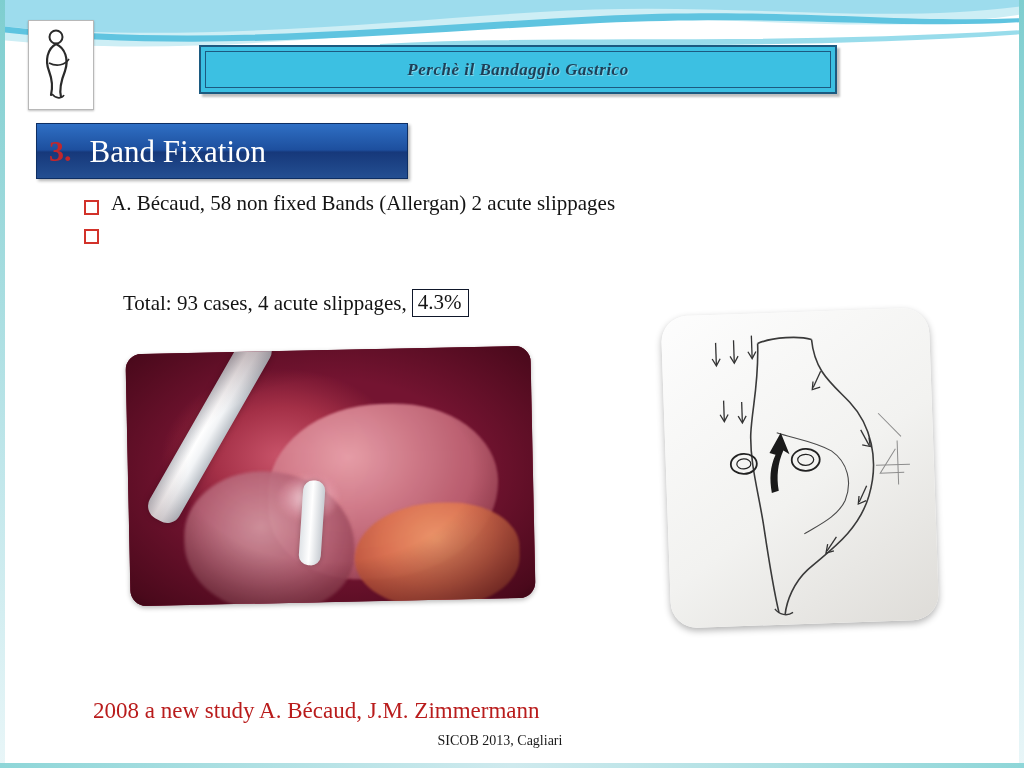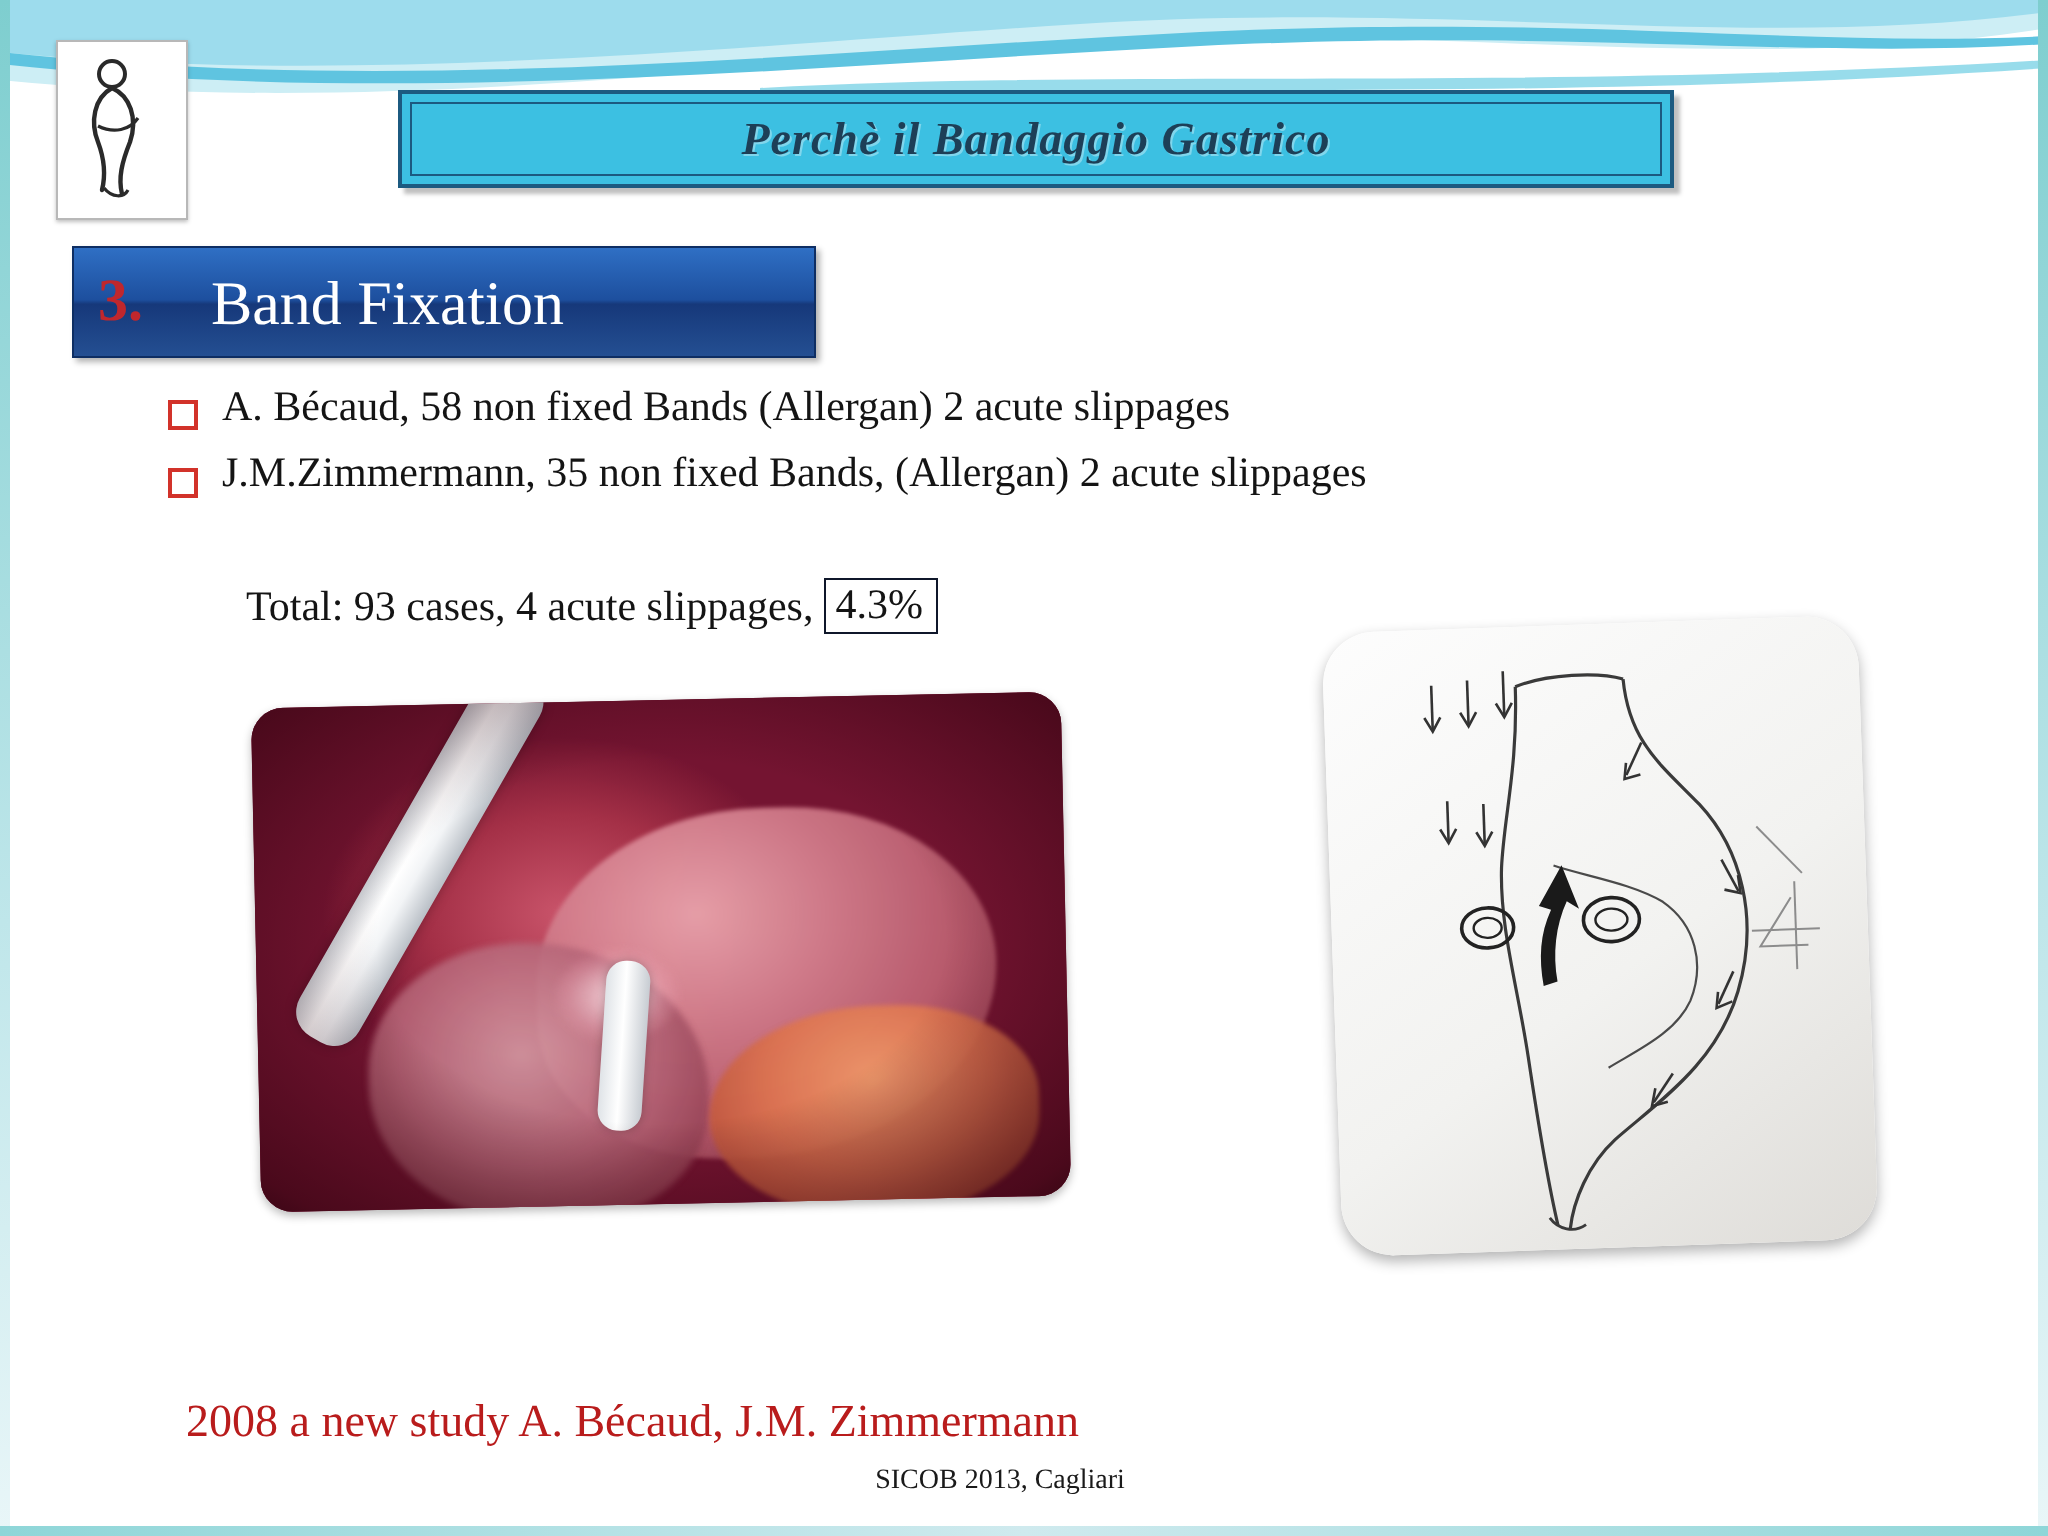--- a/index.html
+++ b/index.html
@@ -76,21 +76,21 @@
   .title-bar .inner-line {
     position: absolute;
     left: 4px; top: 4px; right: 4px; bottom: 4px;
     border: 1px solid #1c5a80;
     pointer-events: none;
   }
   .title-text {
     font-family: "Liberation Serif", serif;
     font-style: italic;
     font-weight: bold;
-    font-size: 23px;
+    font-size: 17px;
     color: #1d3f57;
     letter-spacing: 0.5px;
     text-shadow: 1px 1px 0 rgba(255,255,255,0.35);
     position: relative;
     z-index: 2;
   }
 
   
   .section-plaque {
     position: absolute;
@@ -107,21 +107,21 @@
     font-size: 30px;
     color: #c0272d;
     font-weight: bold;
     margin-left: 12px;
     line-height: 1;
   }
   .section-title {
     font-family: "Liberation Serif", serif;
     font-size: 31px;
     color: #ffffff;
-    margin-left: 34px;
+    margin-left: 18px;
     line-height: 1;
   }
 
   
   .bullets {
     position: absolute;
     left: 82px; top: 190px;
     width: 880px;
   }
   .bullet-row {
@@ -325,21 +325,20 @@
     <span class="section-title">Band Fixation</span>
   </div>
 
   <div class="bullets">
     <div class="bullet-row">
       <span class="bullet-marker"></span>
       <span class="bullet-text">A. Bécaud, 58  non fixed Bands (Allergan)  2 acute slippages</span>
     </div>
     <div class="bullet-row">
       <span class="bullet-marker"></span>
-      <span class="bullet-text">J.M.Zimmermann, 35 non fixed Bands,  (Allergan) 2 acute slippages</span>
     </div>
   </div>
 
   <div class="total-line">
     <span>Total:  93 cases, 4 acute slippages,</span>
     <span class="highlight-box">4.3%</span>
   </div>
 
   <div class="photo">
     <div class="bg"></div>

